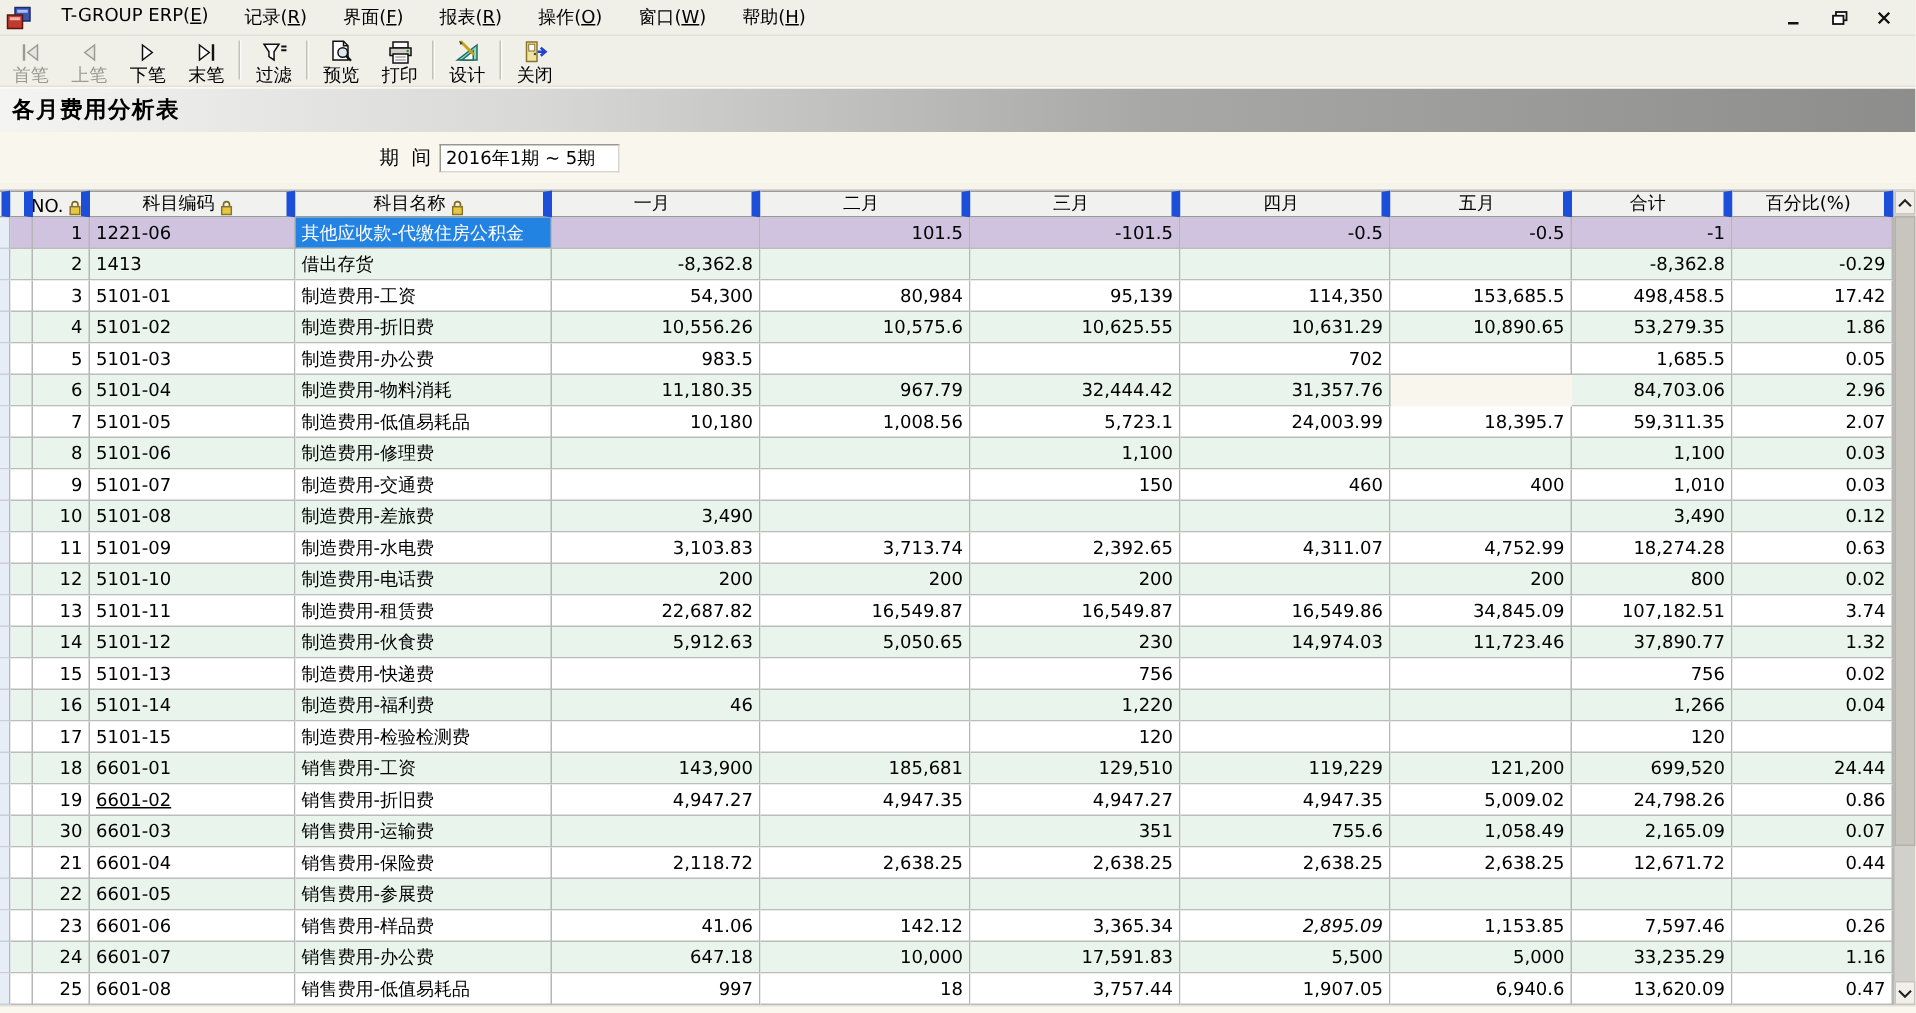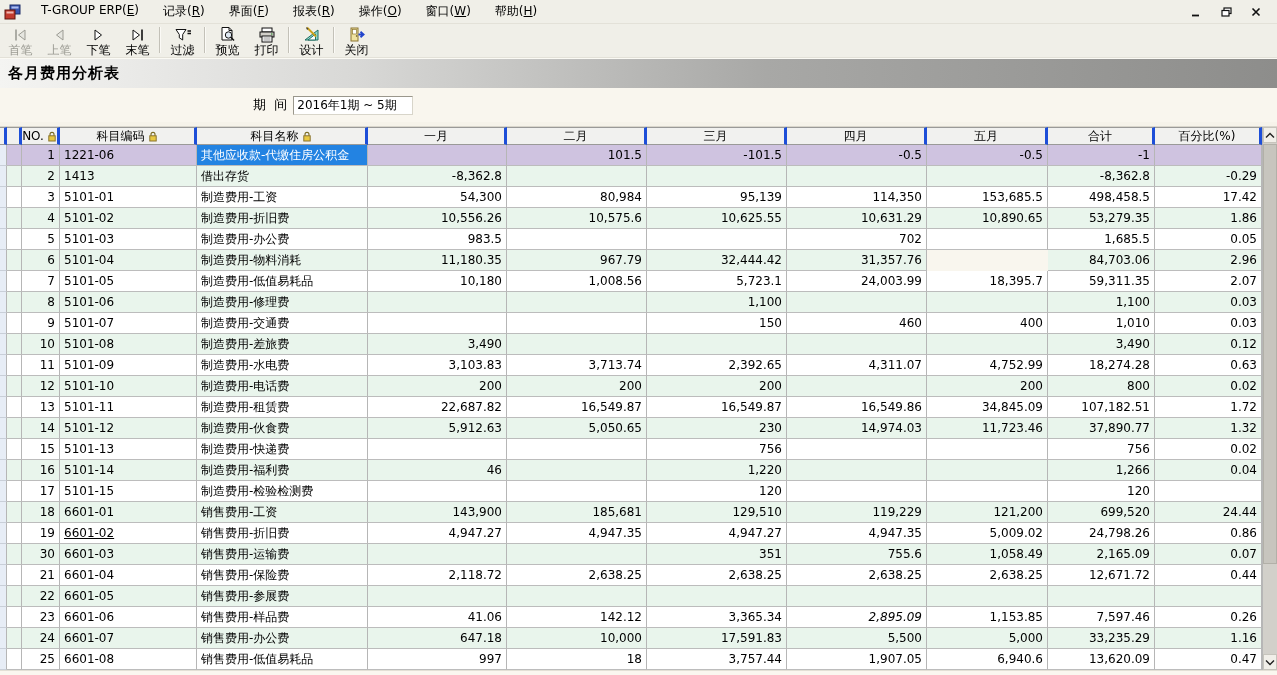--- a/index.html
+++ b/index.html
@@ -51,22 +51,22 @@
   .trow { display:flex; height:21px; }
   .thead-row { height:18px; }
   .cell {
     border-right:1px solid #b6b6b6; border-bottom:1px solid #bcbcbc;
     overflow:hidden; white-space:nowrap; display:flex; align-items:center;
     padding:0 4px; font-size:12px;
   }
   .margin-cell { width:7px; padding:0; background:#e7edf6; border-right:1px solid #b6b6b6; border-bottom:1px solid #c9cfd8; }
   .ind-cell  { width:15px; padding:0; }
   .thead-row .cell {
-    background:#f1f1ef; border-right:3px solid #1d4ed8; border-bottom:1px solid #9a9a98;
-    border-top:1px solid #9a9a98; justify-content:center; gap:3px;
+    background:#f1f1ef; border-right:6px solid #1d4ed8; border-bottom:1px solid #9a9a98;
+    border-top:1px solid #9a9a98; justify-content:center; gap:3px;align-items:flex-end;
   }
   .thead-row .margin-cell, .thead-row .ind-cell { background:#f1f1ef; }
   .row-odd  .cell { background:#ffffff; }
   .row-even .cell { background:#e9f5ec; }
   .row-sel  .cell { background:#cfc3e0; }
   .row-odd .margin-cell, .row-even .margin-cell, .row-sel .margin-cell { background:#e7edf6; }
   .cell.al-r { justify-content:flex-end; }
   .cell.al-l { justify-content:flex-start; }
   .row-sel .cell.sel-cell { background:#2383e2; color:#fff; }
   .lock { display:inline-flex; }
@@ -457,21 +457,21 @@
       <div class="cell ind-cell"></div>
       <div class="cell al-r" style="width: 38px;">13</div>
       <div class="cell al-l" style="width: 137px;">5101-11</div>
       <div class="cell al-l" style="width: 171px;">制造费用-租赁费</div>
       <div class="cell al-r" style="width: 139px;">22,687.82</div>
       <div class="cell al-r" style="width: 140px;">16,549.87</div>
       <div class="cell al-r" style="width: 140px;">16,549.87</div>
       <div class="cell al-r" style="width: 140px;">16,549.86</div>
       <div class="cell al-r" style="width: 121px;">34,845.09</div>
       <div class="cell al-r" style="width: 107px;">107,182.51</div>
-      <div class="cell al-r" style="width: 107px;">1.72</div>
+      <div class="cell al-r" style="width: 107px;">3.74</div>
     </div>
     <div class="trow row-even">
       <div class="cell margin-cell"></div>
       <div class="cell ind-cell"></div>
       <div class="cell al-r" style="width: 38px;">14</div>
       <div class="cell al-l" style="width: 137px;">5101-12</div>
       <div class="cell al-l" style="width: 171px;">制造费用-伙食费</div>
       <div class="cell al-r" style="width: 139px;">5,912.63</div>
       <div class="cell al-r" style="width: 140px;">5,050.65</div>
       <div class="cell al-r" style="width: 140px;">230</div>

